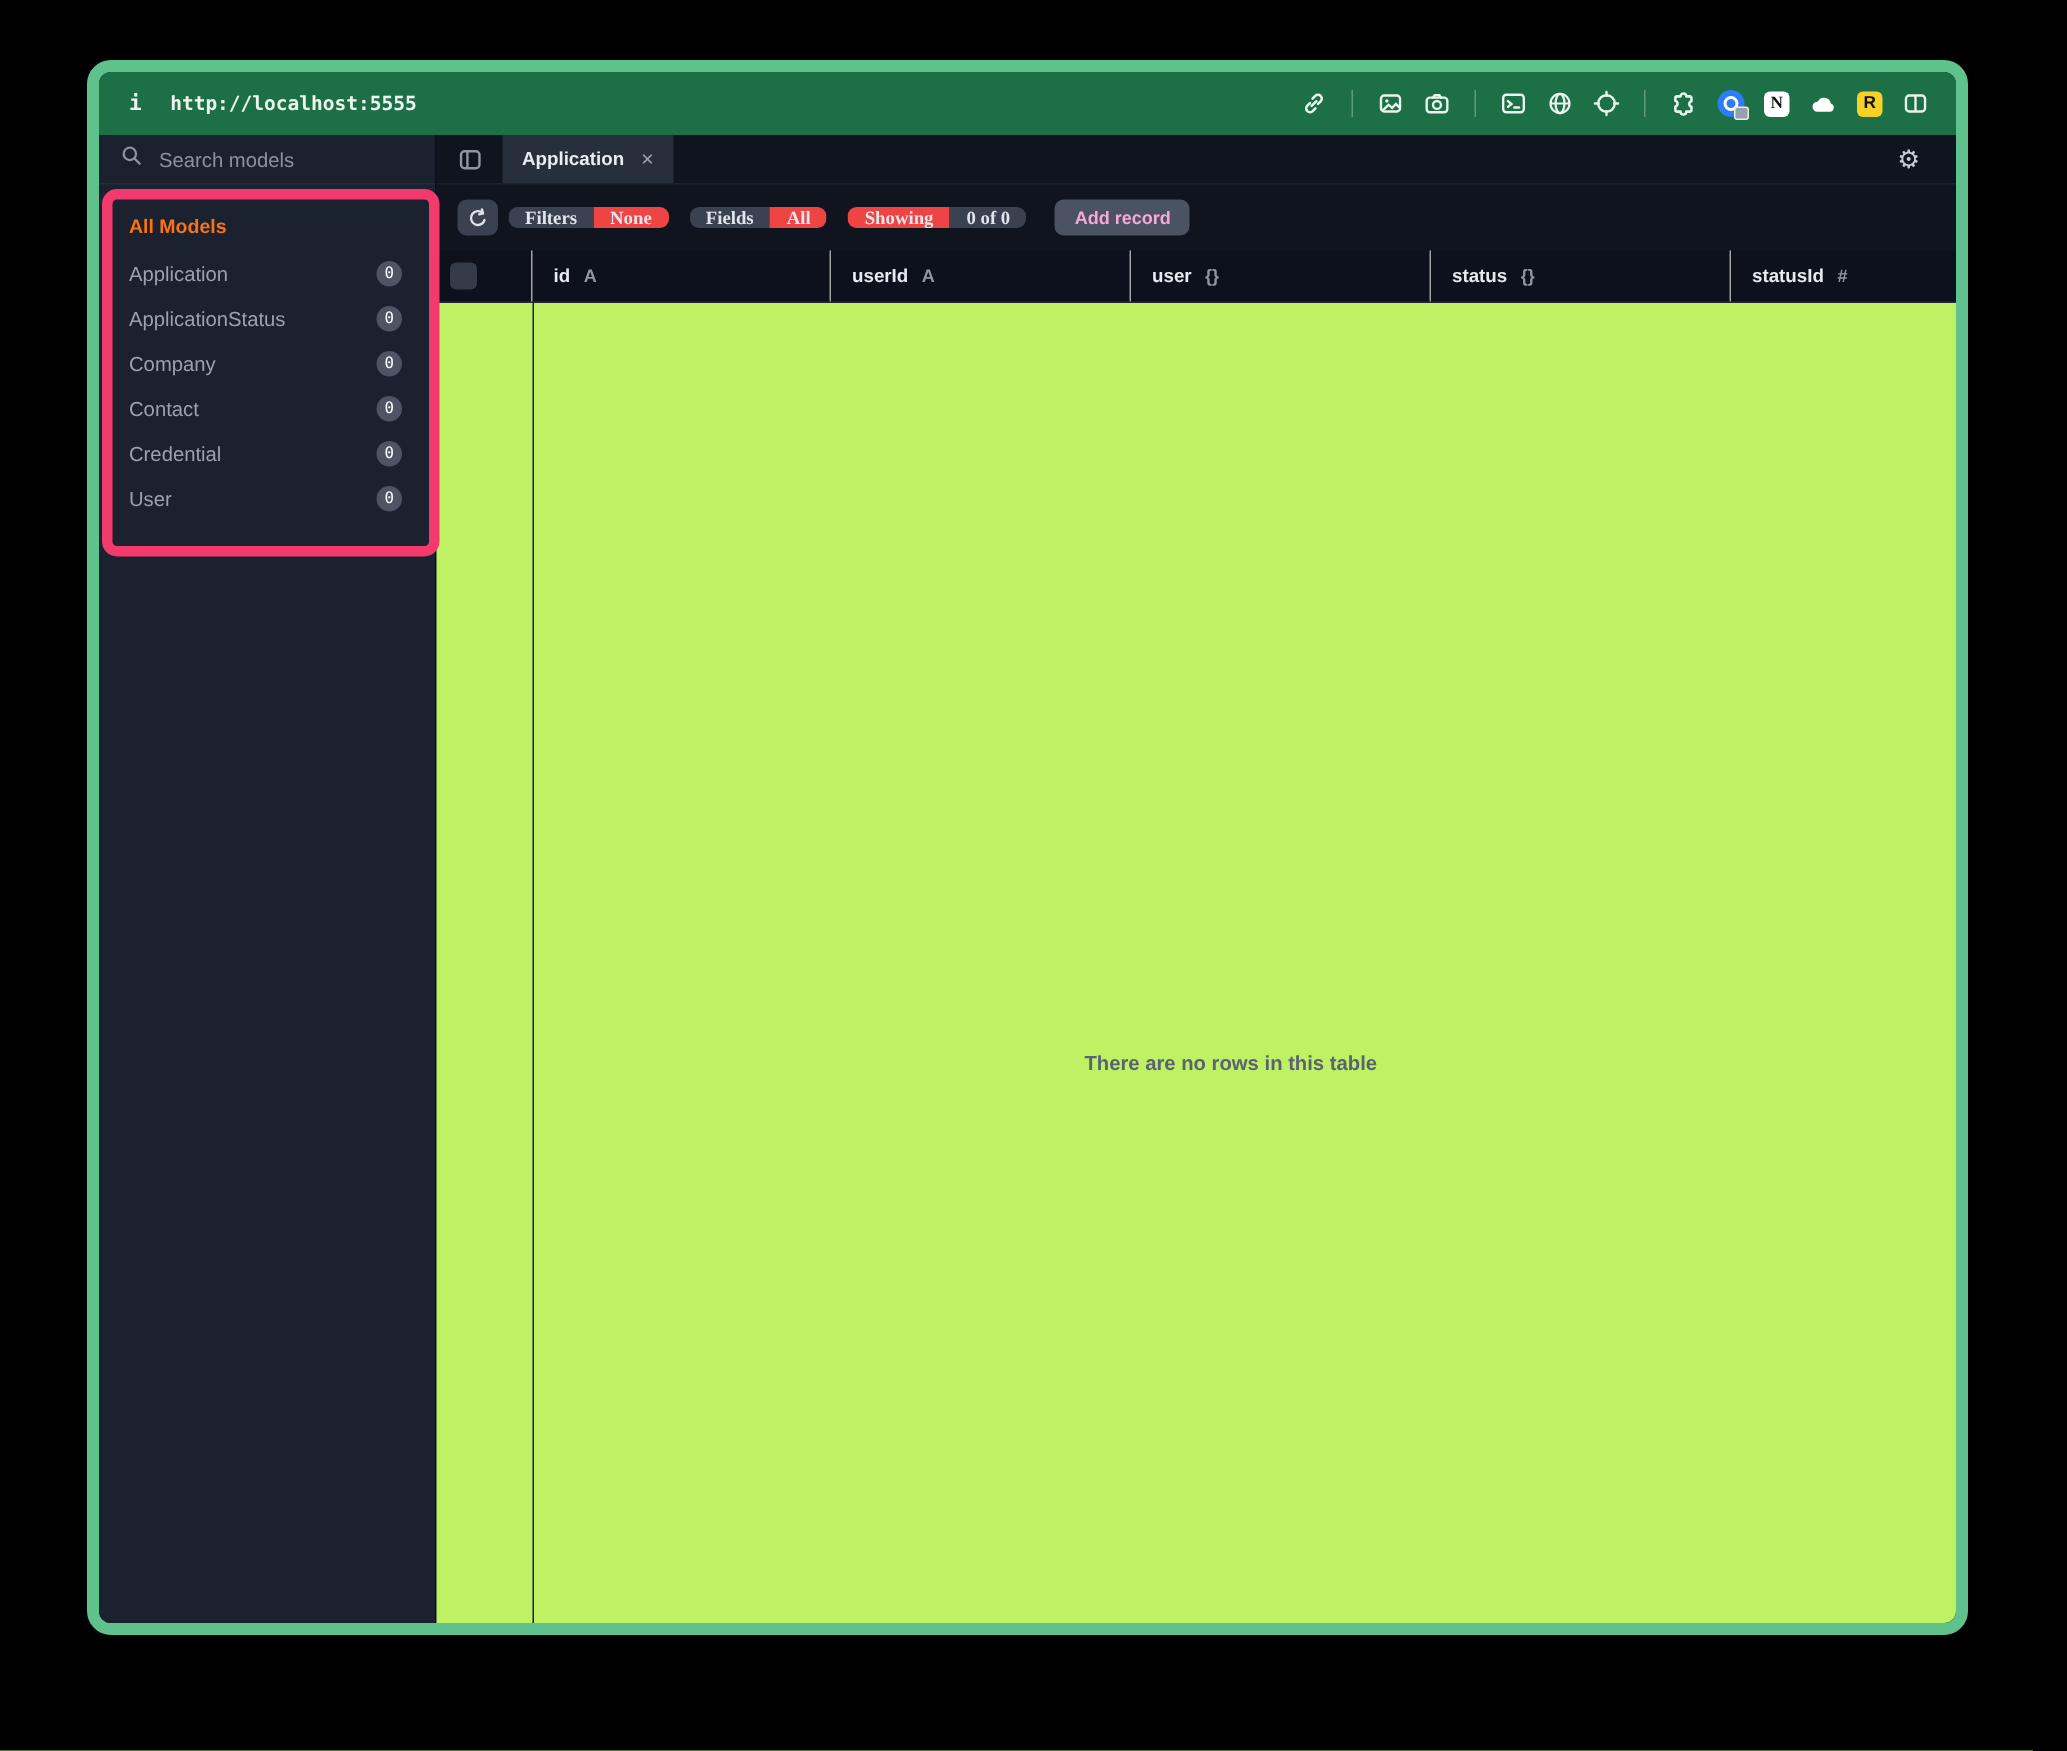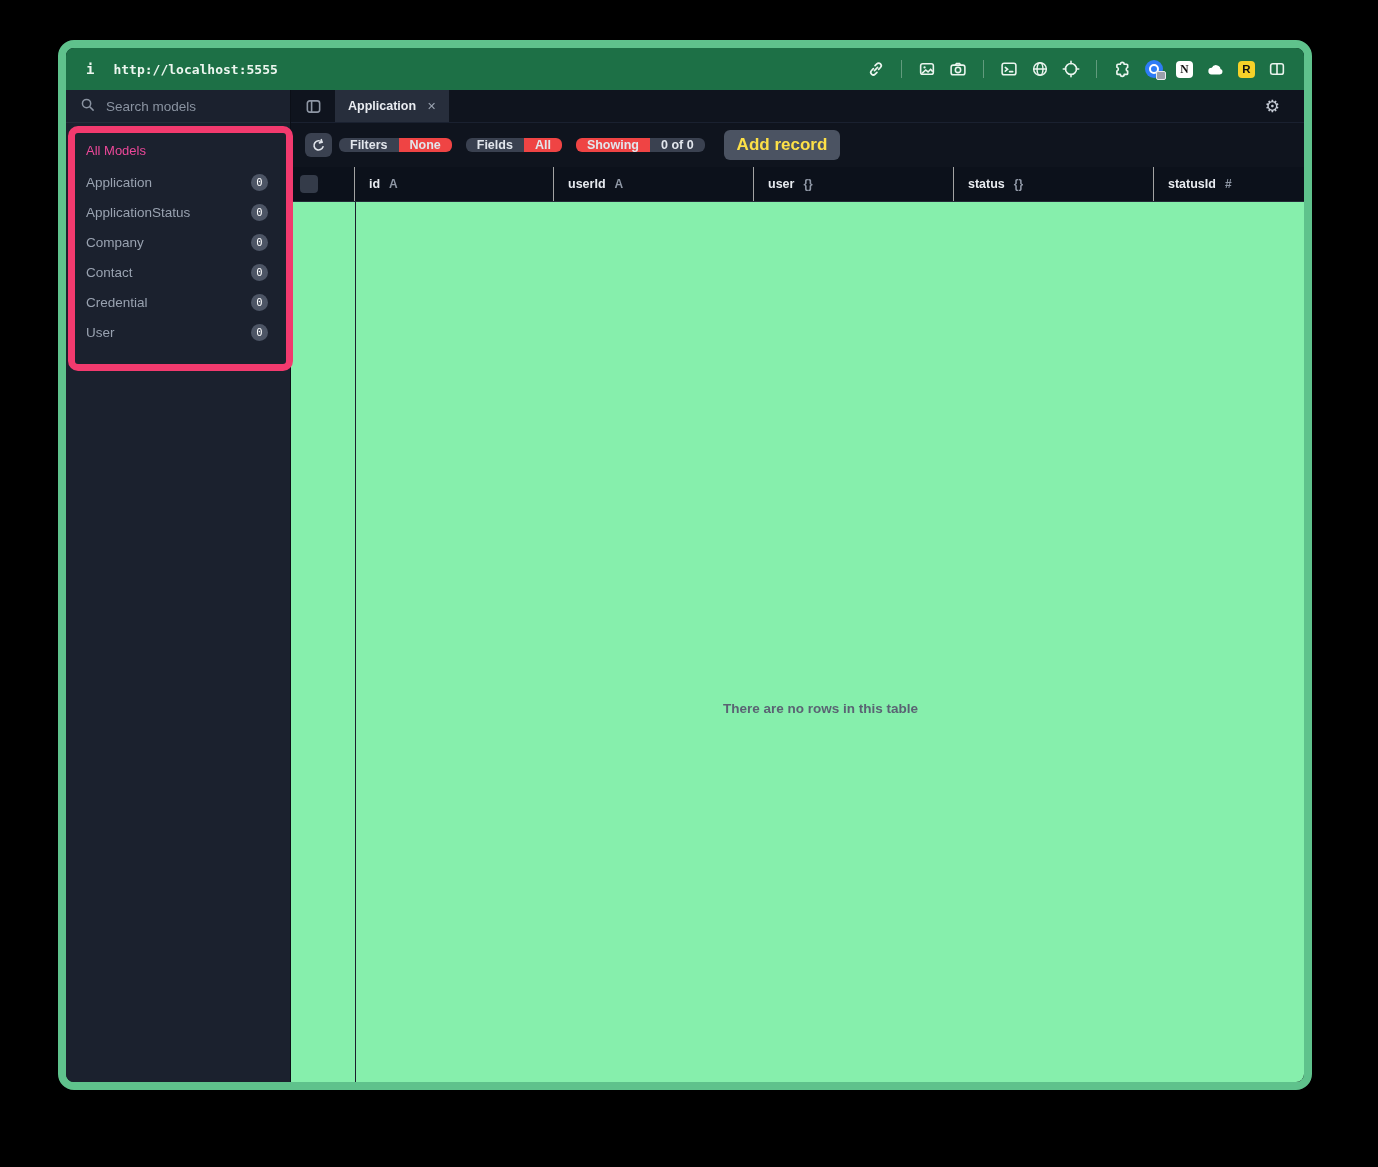--- a/index.html
+++ b/index.html
@@ -29,54 +29,54 @@
     border:2px solid #fff;border-radius:50%;}
   .op-circle .lock{position:absolute;right:-3px;bottom:-2px;width:8px;height:7px;background:#9aa0ab;
     border-radius:2px;border:1px solid #e8eaee;}
   
   .app{display:flex;height:calc(100% - 42px);}
   .sidebar{width:224px;flex:none;background:#1b212e;display:flex;flex-direction:column;border-right:1px solid #0b0f17;}
   .search-row{height:32px;flex:none;display:flex;align-items:center;gap:9px;padding:0 14px;border-bottom:1px solid #262d3a;}
   .search-row input{background:transparent;border:none;outline:none;color:#0ea5e9;font-size:13.5px;width:100%;
     font-family:"Liberation Sans",sans-serif;}
   .search-row input::placeholder{color:#8a93a1;}
-  .section-title{margin:20px 20px 9px;font-size:13px;font-weight:normal;color:#ec4899;}
+  .section-title{margin:20px 20px 9px;font-size:13px;font-weight:bold;color:#f97316;}
   .model-list{list-style:none;margin:0;padding:0;}
   .model-item{height:30px;display:flex;align-items:center;justify-content:space-between;
     padding:0 22px 0 20px;color:#99a2b0;font-size:13.5px;cursor:pointer;}
   .count-badge{width:17px;height:17px;border-radius:50%;background:#4d5565;color:#fff;
     font-size:10.5px;font-family:"DejaVu Sans Mono",monospace;display:flex;align-items:center;justify-content:center;flex:none;}
   
   .main{flex:1;min-width:0;display:flex;flex-direction:column;background:#0f141e;}
   .tabbar{height:32px;flex:none;display:flex;align-items:stretch;border-bottom:1px solid #1a2130;}
   .panel-btn{width:44px;display:flex;align-items:center;justify-content:center;cursor:pointer;}
   .tab{display:flex;align-items:center;gap:11px;background:#272e3c;padding:0 13px;
     color:#e9ecf1;font-size:12.5px;font-weight:bold;cursor:pointer;}
   .tab-close{color:#9aa3b0;font-size:11px;font-weight:normal;cursor:pointer;}
   .gear-btn{margin-left:auto;display:flex;align-items:center;padding-right:24px;color:#c6ccd6;font-size:17px;cursor:pointer;}
   .toolbar{height:44px;flex:none;display:flex;align-items:center;gap:14px;padding-left:14px;}
   .icon-btn{width:27px;height:24px;border-radius:6px;background:#3a4150;display:flex;align-items:center;
     justify-content:center;margin-right:-7px;cursor:pointer;}
   .seg{display:flex;border-radius:6px;overflow:hidden;font-size:12.5px;font-weight:600;color:#e2e6ec;cursor:pointer;}
-  .seg span{padding:0 11px;line-height:14px;}
+  .seg span{padding:0 11px;line-height:14px;font-family:Liberation Serif, serif;}
   .seg .dark{background:#3a4150;}
   .seg .light{background:#ef4444;}
-  .add-btn{background:#4b5362;border:none;border-radius:6px;padding:5px 13px;font-size:17px;font-weight:bold;
-    color:#fde047;margin-left:5px;cursor:pointer;font-family:"Liberation Sans",sans-serif;}
+  .add-btn{background:#4b5362;border:none;border-radius:6px;padding:5px 13px;font-size:12px;font-weight:bold;
+    color:#f9a8d4;margin-left:5px;cursor:pointer;font-family:"Liberation Sans",sans-serif;}
   
   .thead{height:34px;flex:none;background:#0c111b;display:flex;border-bottom:1px solid #242b38;
     font-size:12.5px;font-weight:bold;color:#e7eaef;}
   .th{display:flex;align-items:center;gap:9px;padding-left:14px;border-right:1px solid #a3a3a3;box-sizing:border-box;}
   .th.c-check{width:64px;padding-left:9px;}
   .th.c1{width:199px;}
   .th.c2,.th.c3,.th.c4{width:200px;}
   .th.c5{flex:1;border-right:none;}
   .type-glyph{color:#8f97a5;font-size:12px;font-weight:bold;}
   .checkbox{width:18px;height:18px;background:#343b49;border-radius:4px;cursor:pointer;}
-  .tbody{flex:1;position:relative;background:#86efac;}
+  .tbody{flex:1;position:relative;background:#bef264;}
   .col-line{position:absolute;left:64px;top:0;bottom:0;width:1px;background:#1a202d;}
   .empty-msg{position:absolute;top:499px;left:0;right:0;text-align:center;padding-left:46px;
     color:#5a6373;font-weight:bold;font-size:13.5px;}
   
   .annotation-rect{position:absolute;left:2px;top:78px;width:225px;height:245px;box-sizing:border-box;
     border:7px solid #f23a6e;border-radius:10px;pointer-events:none;z-index:50;}
 </style>
 </head>
 <body>
 

